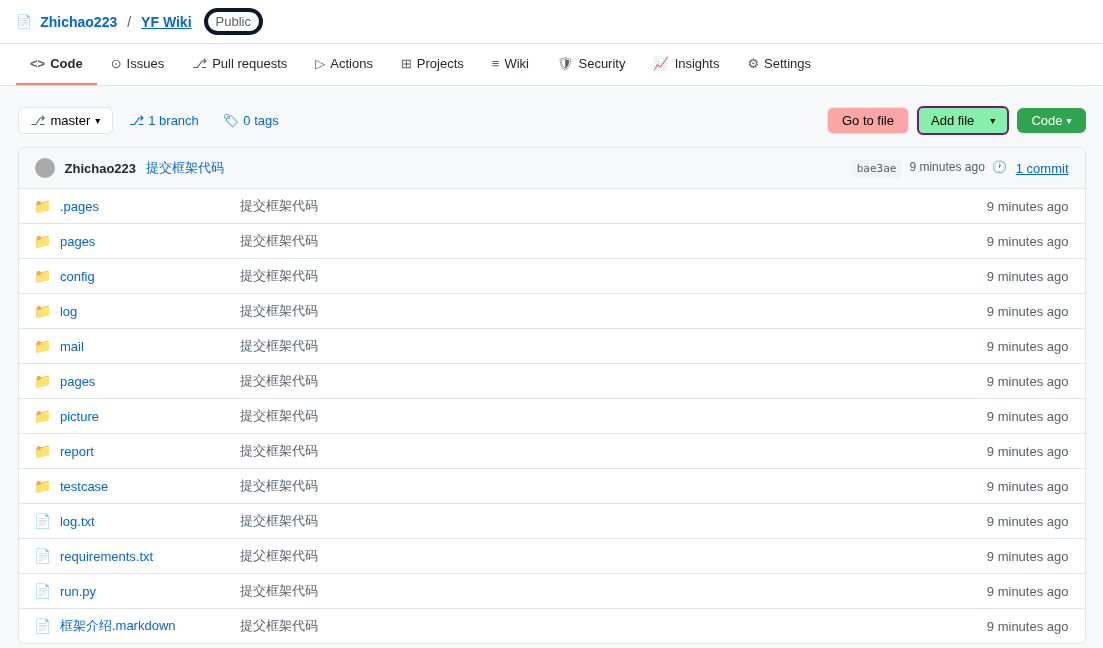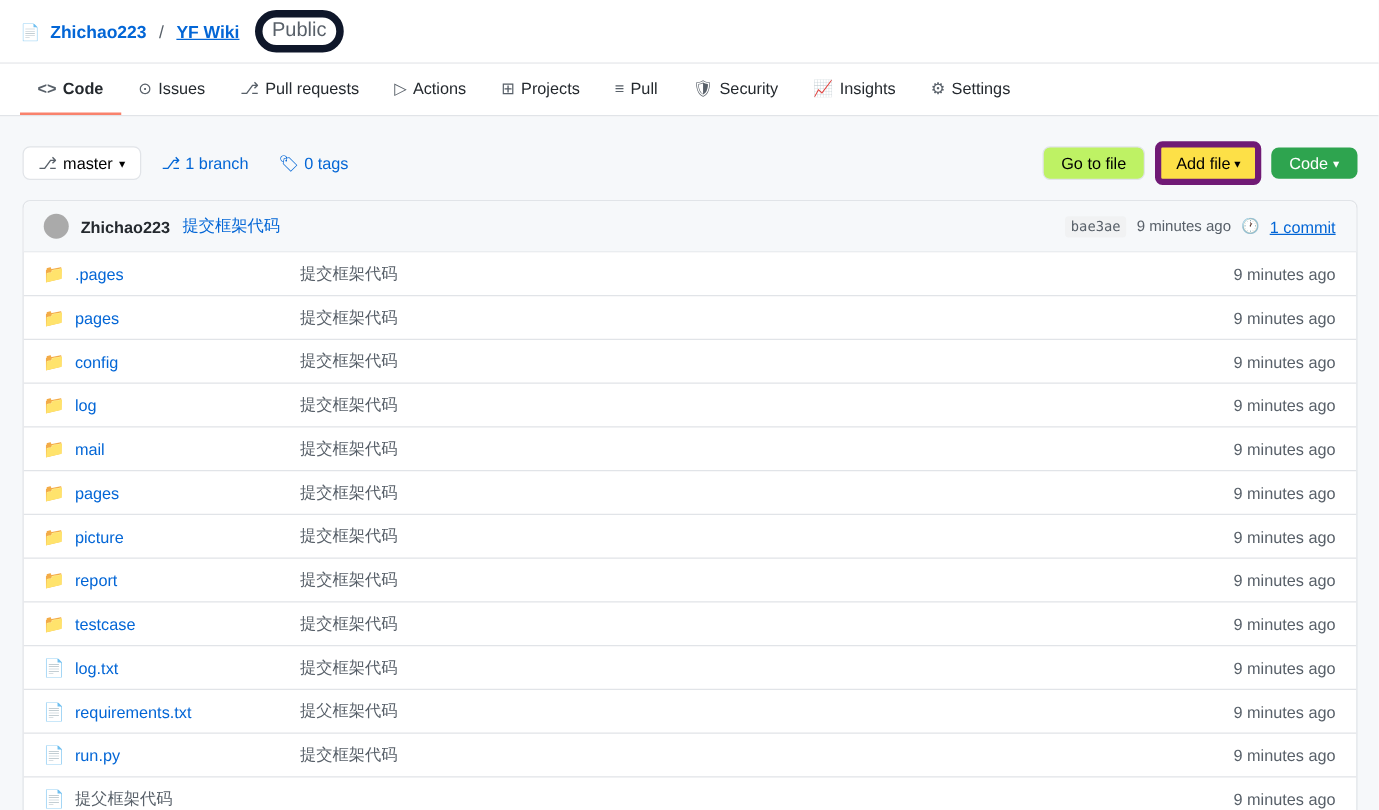--- a/index.html
+++ b/index.html
@@ -3,46 +3,46 @@
   <meta charset="utf-8">
   <style>
     * { box-sizing: border-box; margin: 0; padding: 0; }
     body { font-family: -apple-system, BlinkMacSystemFont, 'Segoe UI', Helvetica, Arial, sans-serif; font-size: 14px; background: #f6f8fa; color: #24292e; }
     
     .top-bar { background: #fff; border-bottom: 1px solid #e1e4e8; padding: 8px 16px; display: flex; align-items: center; gap: 8px; }
     .repo-icon { color: #586069; font-size: 13px; }
     .repo-owner { color: #0366d6; font-weight: 600; text-decoration: none; font-size: 14px; }
     .repo-sep { color: #586069; margin: 0 2px; }
     .repo-name { color: #0366d6; font-weight: 600; font-size: 14px; }
-    .badge-public { border: 6px solid #0f172a; border-radius: 20px; padding: 2px 8px; font-size: 16px; color: #586069; margin-left: 4px; }
+    .badge-public { border: 4px solid #0f172a; border-radius: 20px; padding: 2px 8px; font-size: 13px; color: #586069; margin-left: 4px; }
 
     .nav-bar { background: #fff; border-bottom: 1px solid #e1e4e8; padding: 0 16px; display: flex; align-items: center; gap: 0; }
     .nav-item { display: flex; align-items: center; gap: 5px; padding: 12px 14px; font-size: 13px; color: #24292e; text-decoration: none; border-bottom: 2px solid transparent; cursor: pointer; white-space: nowrap; }
     .nav-item.active { border-bottom-color: #f9826c; font-weight: 600; }
     .nav-icon { font-size: 13px; color: #586069; }
 
     .main { max-width: 1100px; margin: 20px auto; padding: 0 16px; }
 
     .toolbar { display: flex; align-items: center; gap: 8px; margin-bottom: 12px; }
     .branch-btn { display: flex; align-items: center; gap: 5px; background: #fff; border: 1px solid #e1e4e8; border-radius: 6px; padding: 5px 12px; font-size: 13px; cursor: pointer; }
     .branch-icon { color: #586069; }
     .meta-link { display: flex; align-items: center; gap: 4px; color: #0366d6; font-size: 13px; text-decoration: none; padding: 5px 8px; }
     .spacer { flex: 1; }
-    .go-to-file-btn { background: #bef264; border: 1px solid #e1e4e8; border-radius: 6px; padding: 5px 14px; font-size: 13px; cursor: pointer; }
-    .add-file-btn { display: flex; align-items: center; gap: 3px; background: #fde047; border: 5px solid #701a75; border-radius: 6px; padding: 5px 12px; font-size: 13px; cursor: pointer; }
+    .go-to-file-btn { background: #fca5a5; border: 1px solid #e1e4e8; border-radius: 6px; padding: 5px 14px; font-size: 13px; cursor: pointer; }
+    .add-file-btn { display: flex; align-items: center; gap: 16px; background: #86efac; border: 2px solid #701a75; border-radius: 6px; padding: 5px 12px; font-size: 13px; cursor: pointer; }
     .code-btn { display: flex; align-items: center; gap: 4px; background: #2ea44f; color: #fff; border: none; border-radius: 6px; padding: 5px 14px; font-size: 13px; cursor: pointer; font-weight: 500; }
     .chevron { font-size: 10px; }
 
     .repo-box { background: #fff; border: 1px solid #e1e4e8; border-radius: 6px; }
     
     .commit-bar { display: flex; align-items: center; gap: 10px; padding: 10px 16px; border-bottom: 1px solid #e1e4e8; background: #f6f8fa; border-radius: 6px 6px 0 0; }
     .avatar { width: 20px; height: 20px; border-radius: 50%; background: #aaa; display: inline-block; }
     .commit-author { color: #24292e; font-weight: 600; font-size: 13px; }
     .commit-msg { color: #0366d6; font-size: 13px; }
-    .commit-meta { margin-left: auto; display: flex; align-items: center; gap: 8px; color: #586069; font-size: 12px; }
+    .commit-meta { margin-left: auto; display: flex; gap: 8px; color: #586069; font-size: 12px; }
     .commit-sha { font-family: monospace; color: #586069; background: #f1f2f3; padding: 2px 5px; border-radius: 3px; font-size: 11px; }
 
     .file-row { display: flex; align-items: center; padding: 8px 16px; border-bottom: 1px solid #e1e4e8; }
     .file-row:last-child { border-bottom: none; }
     .file-icon { margin-right: 8px; font-size: 14px; }
     .folder-icon { color: #79b8ff; }
     .file-doc-icon { color: #586069; }
     .file-name { color: #0366d6; font-size: 13px; flex: 0 0 180px; }
     .file-commit { color: #586069; font-size: 13px; flex: 1; }
     .file-time { color: #586069; font-size: 13px; text-align: right; white-space: nowrap; }
@@ -74,21 +74,21 @@
     <a class="nav-item" href="#">
       <span class="nav-icon">▷</span>
       <span>Actions</span>
     </a>
     <a class="nav-item" href="#">
       <span class="nav-icon">⊞</span>
       <span>Projects</span>
     </a>
     <a class="nav-item" href="#">
       <span class="nav-icon">≡</span>
-      <span>Pull</span>
+      <span>Wiki</span>
     </a>
     <a class="nav-item" href="#">
       <span class="nav-icon">🛡</span>
       <span>Security</span>
     </a>
     <a class="nav-item" href="#">
       <span class="nav-icon">📈</span>
       <span>Insights</span>
     </a>
     <a class="nav-item" href="#">
@@ -204,19 +204,20 @@
       <span class="file-time">9 minutes ago</span>
     </div>
         <div class="file-row">
       <span class="file-icon file-doc-icon">📄</span>
       <span class="file-name">run.py</span>
       <span class="file-commit">提交框架代码</span>
       <span class="file-time">9 minutes ago</span>
     </div>
         <div class="file-row">
       <span class="file-icon file-doc-icon">📄</span>
+      <span class="file-name">框架介绍.markdown</span>
       <span class="file-commit">提父框架代码</span>
       <span class="file-time">9 minutes ago</span>
     </div>
       </div>
   </div>
 
 </div>
 
 </body></html>

